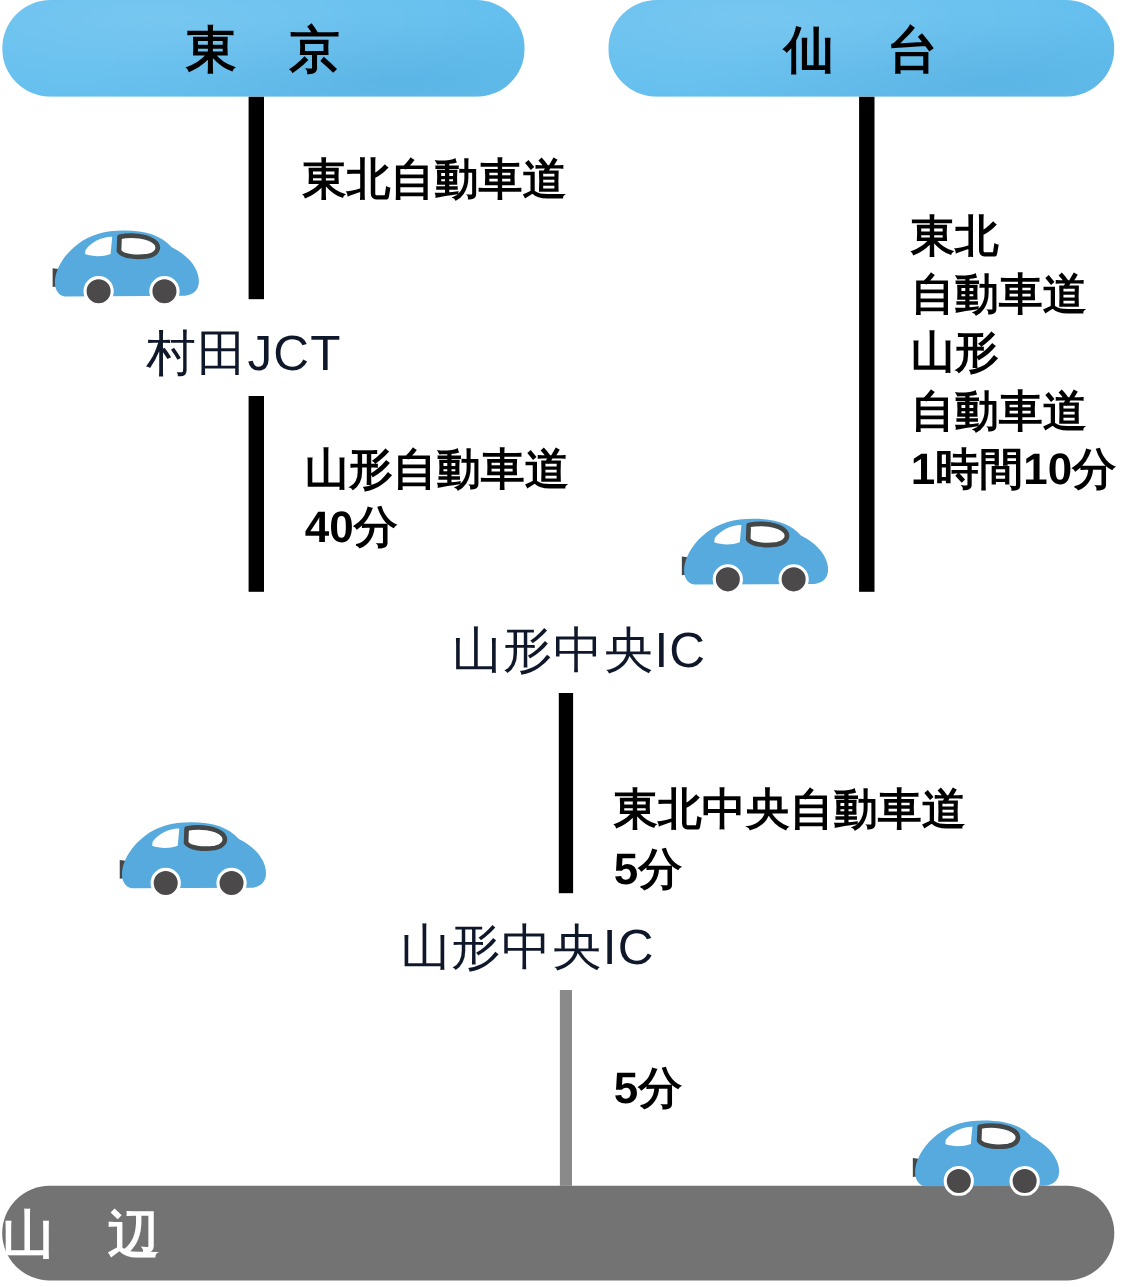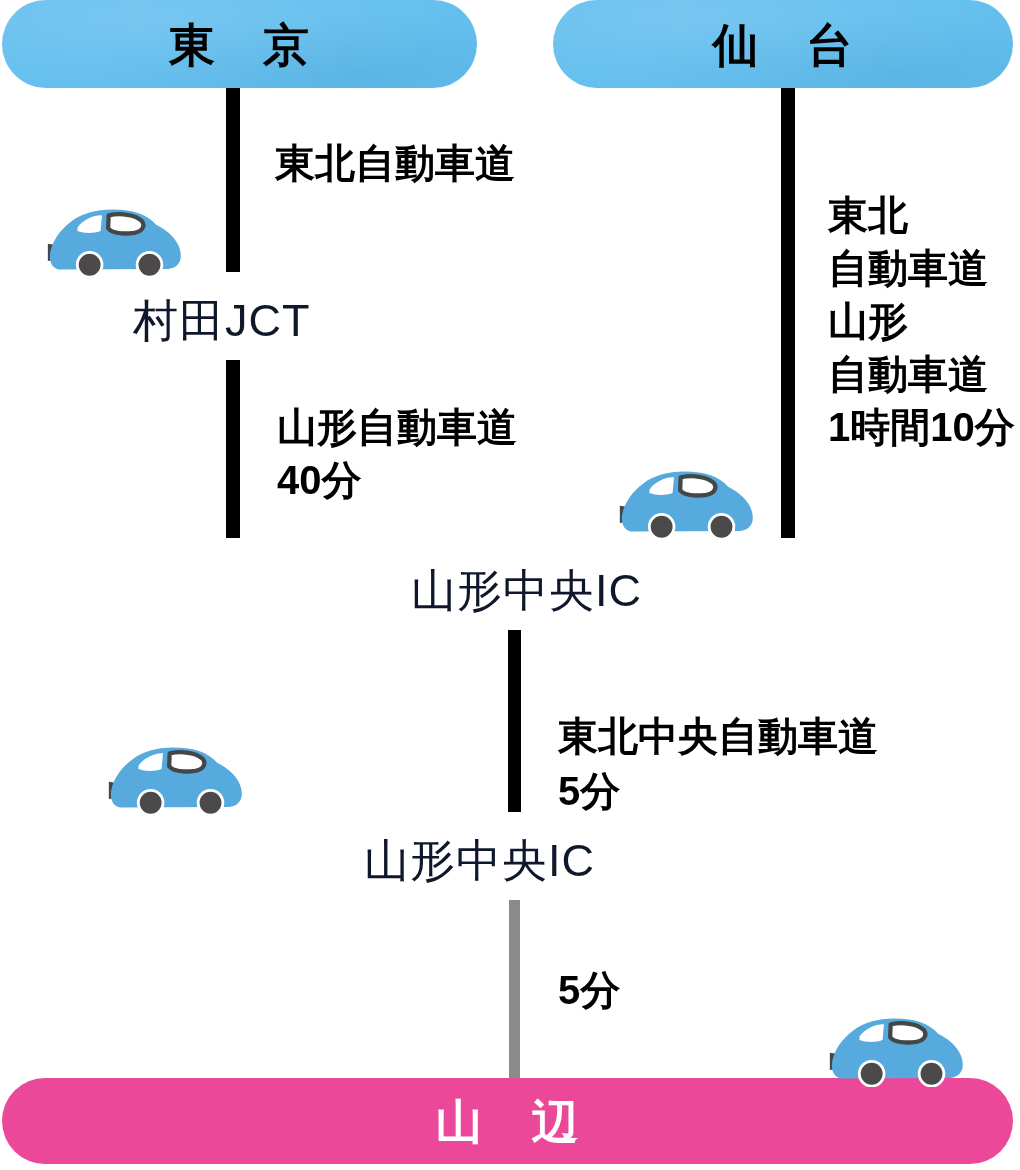--- a/index.html
+++ b/index.html
@@ -48,22 +48,22 @@
   }
   .route-label span{display:block;}
   #rl-1{left:275px;top:137px;}
   #rl-2{left:277px;top:401px;line-height:53px;}
   #rl-3{left:828px;top:189px;line-height:53px;}
   #rl-4{left:558px;top:673px;line-height:55px;margin-top:36px;}
   #rl-5{left:558px;top:964px;}
   
   .dest-bar{
     position:absolute;left:2px;top:1078px;width:1011px;height:86px;
-    border-radius:43px;background:#ec4899;
-    color:#fff;text-align:center;line-height:88px;
+    border-radius:43px;background:#737373;
+    color:#fff;line-height:88px;
     font-size:47px;font-weight:600;letter-spacing:1px;
   }
   
   .car{position:absolute;z-index:5;}
   #car-1{left:45px;top:202px;width:152px;height:76px;}
   #car-2{left:617px;top:464px;width:152px;height:76px;}
   #car-3{left:106px;top:740px;width:152px;height:76px;}
   #car-4{left:827px;top:1011px;width:152px;height:76px;}
 </style>
 </head>

